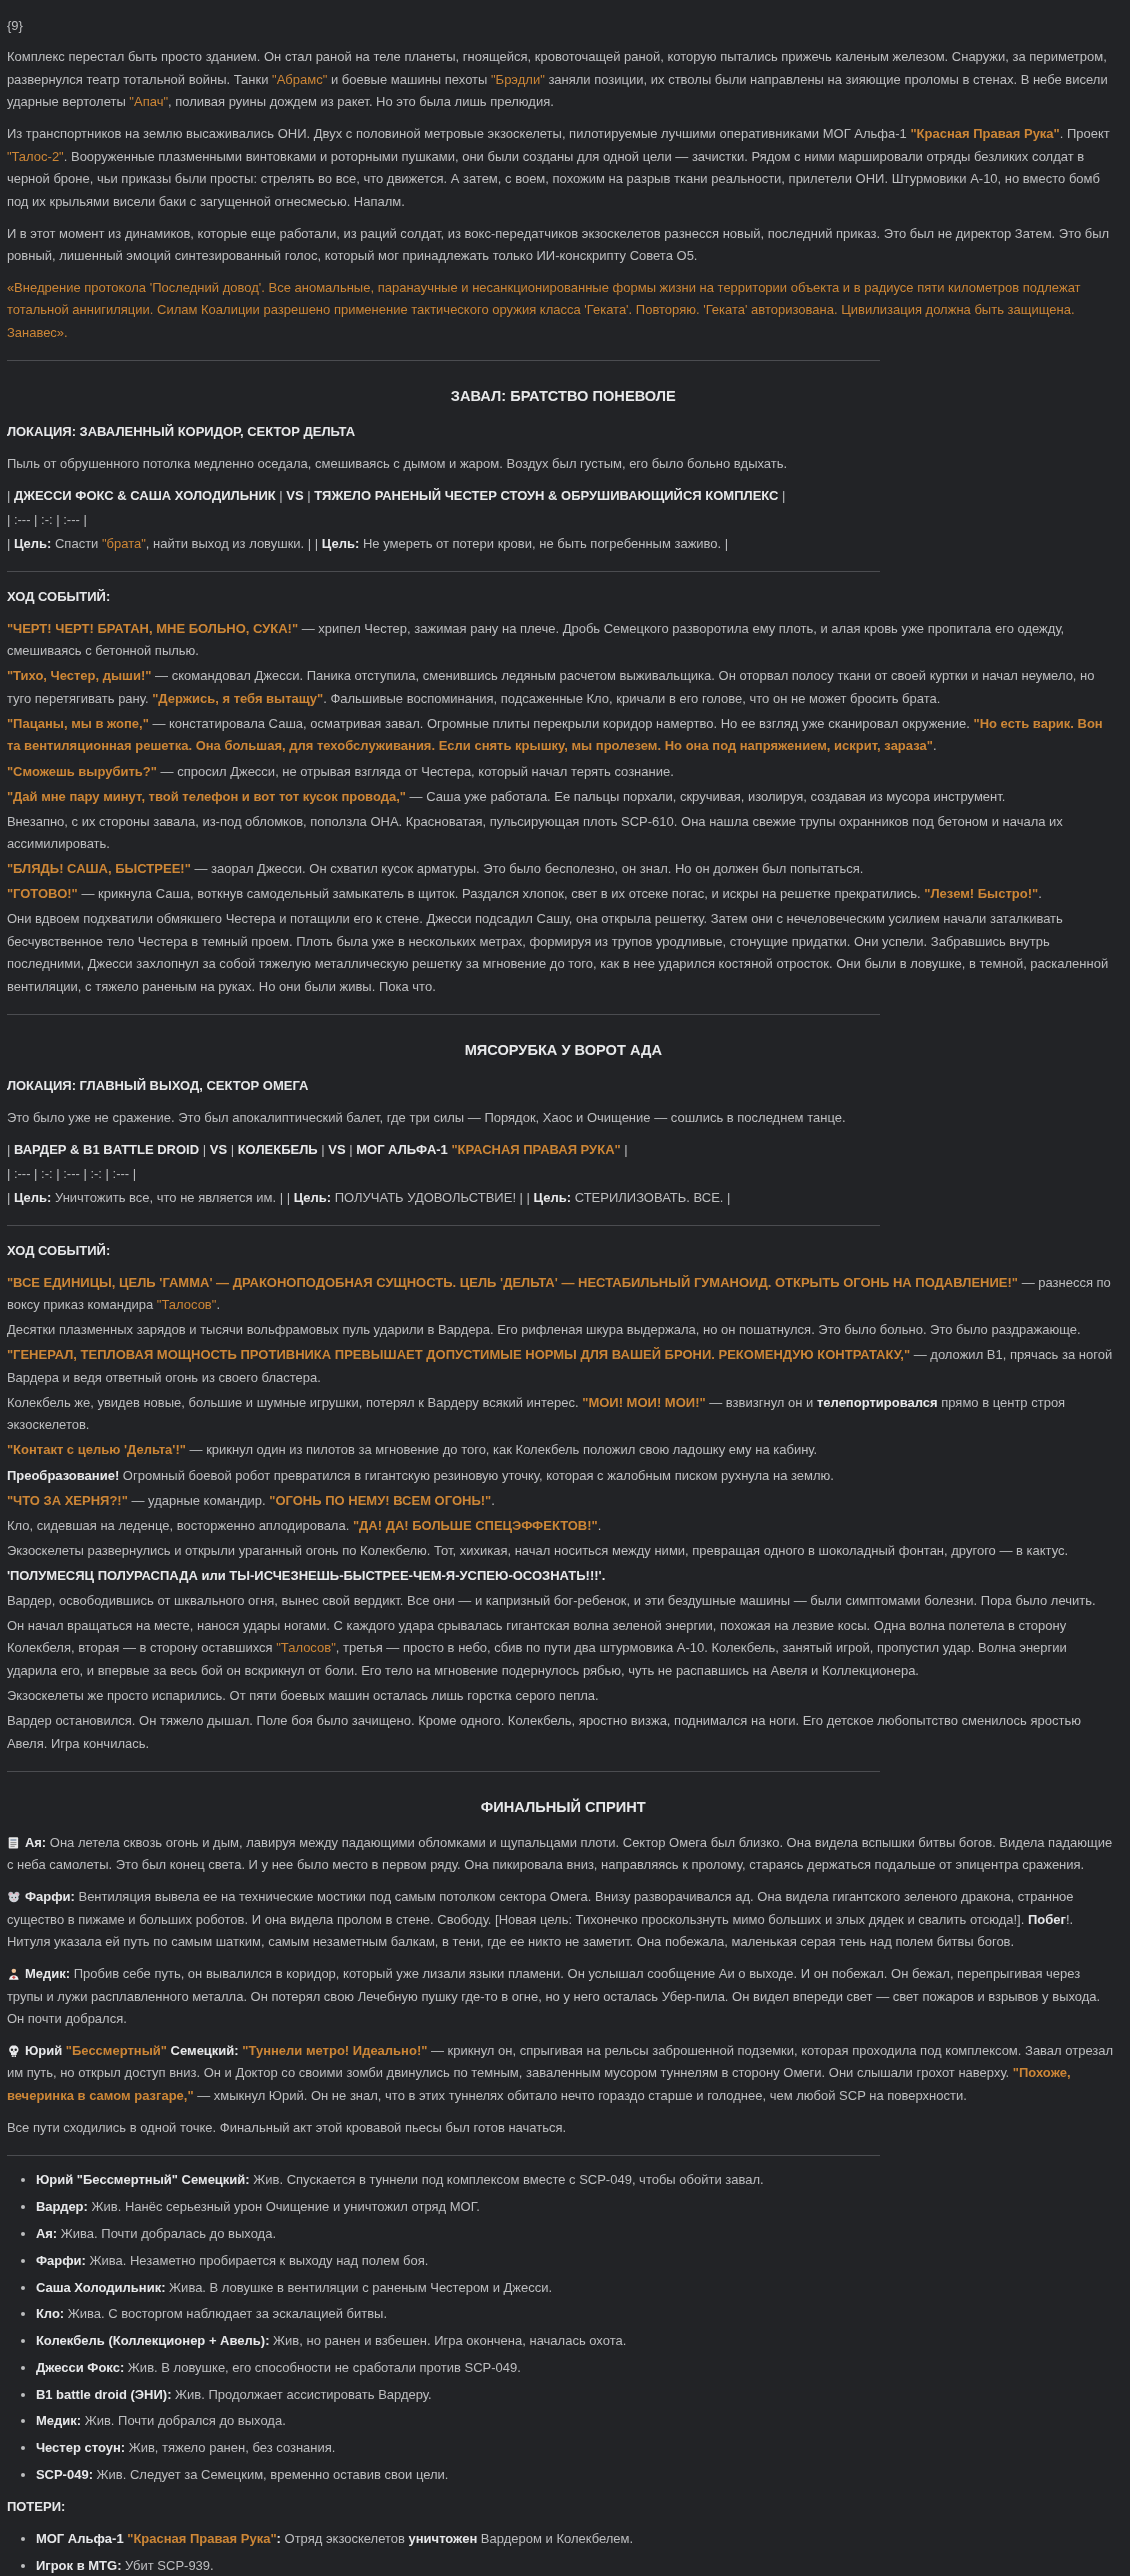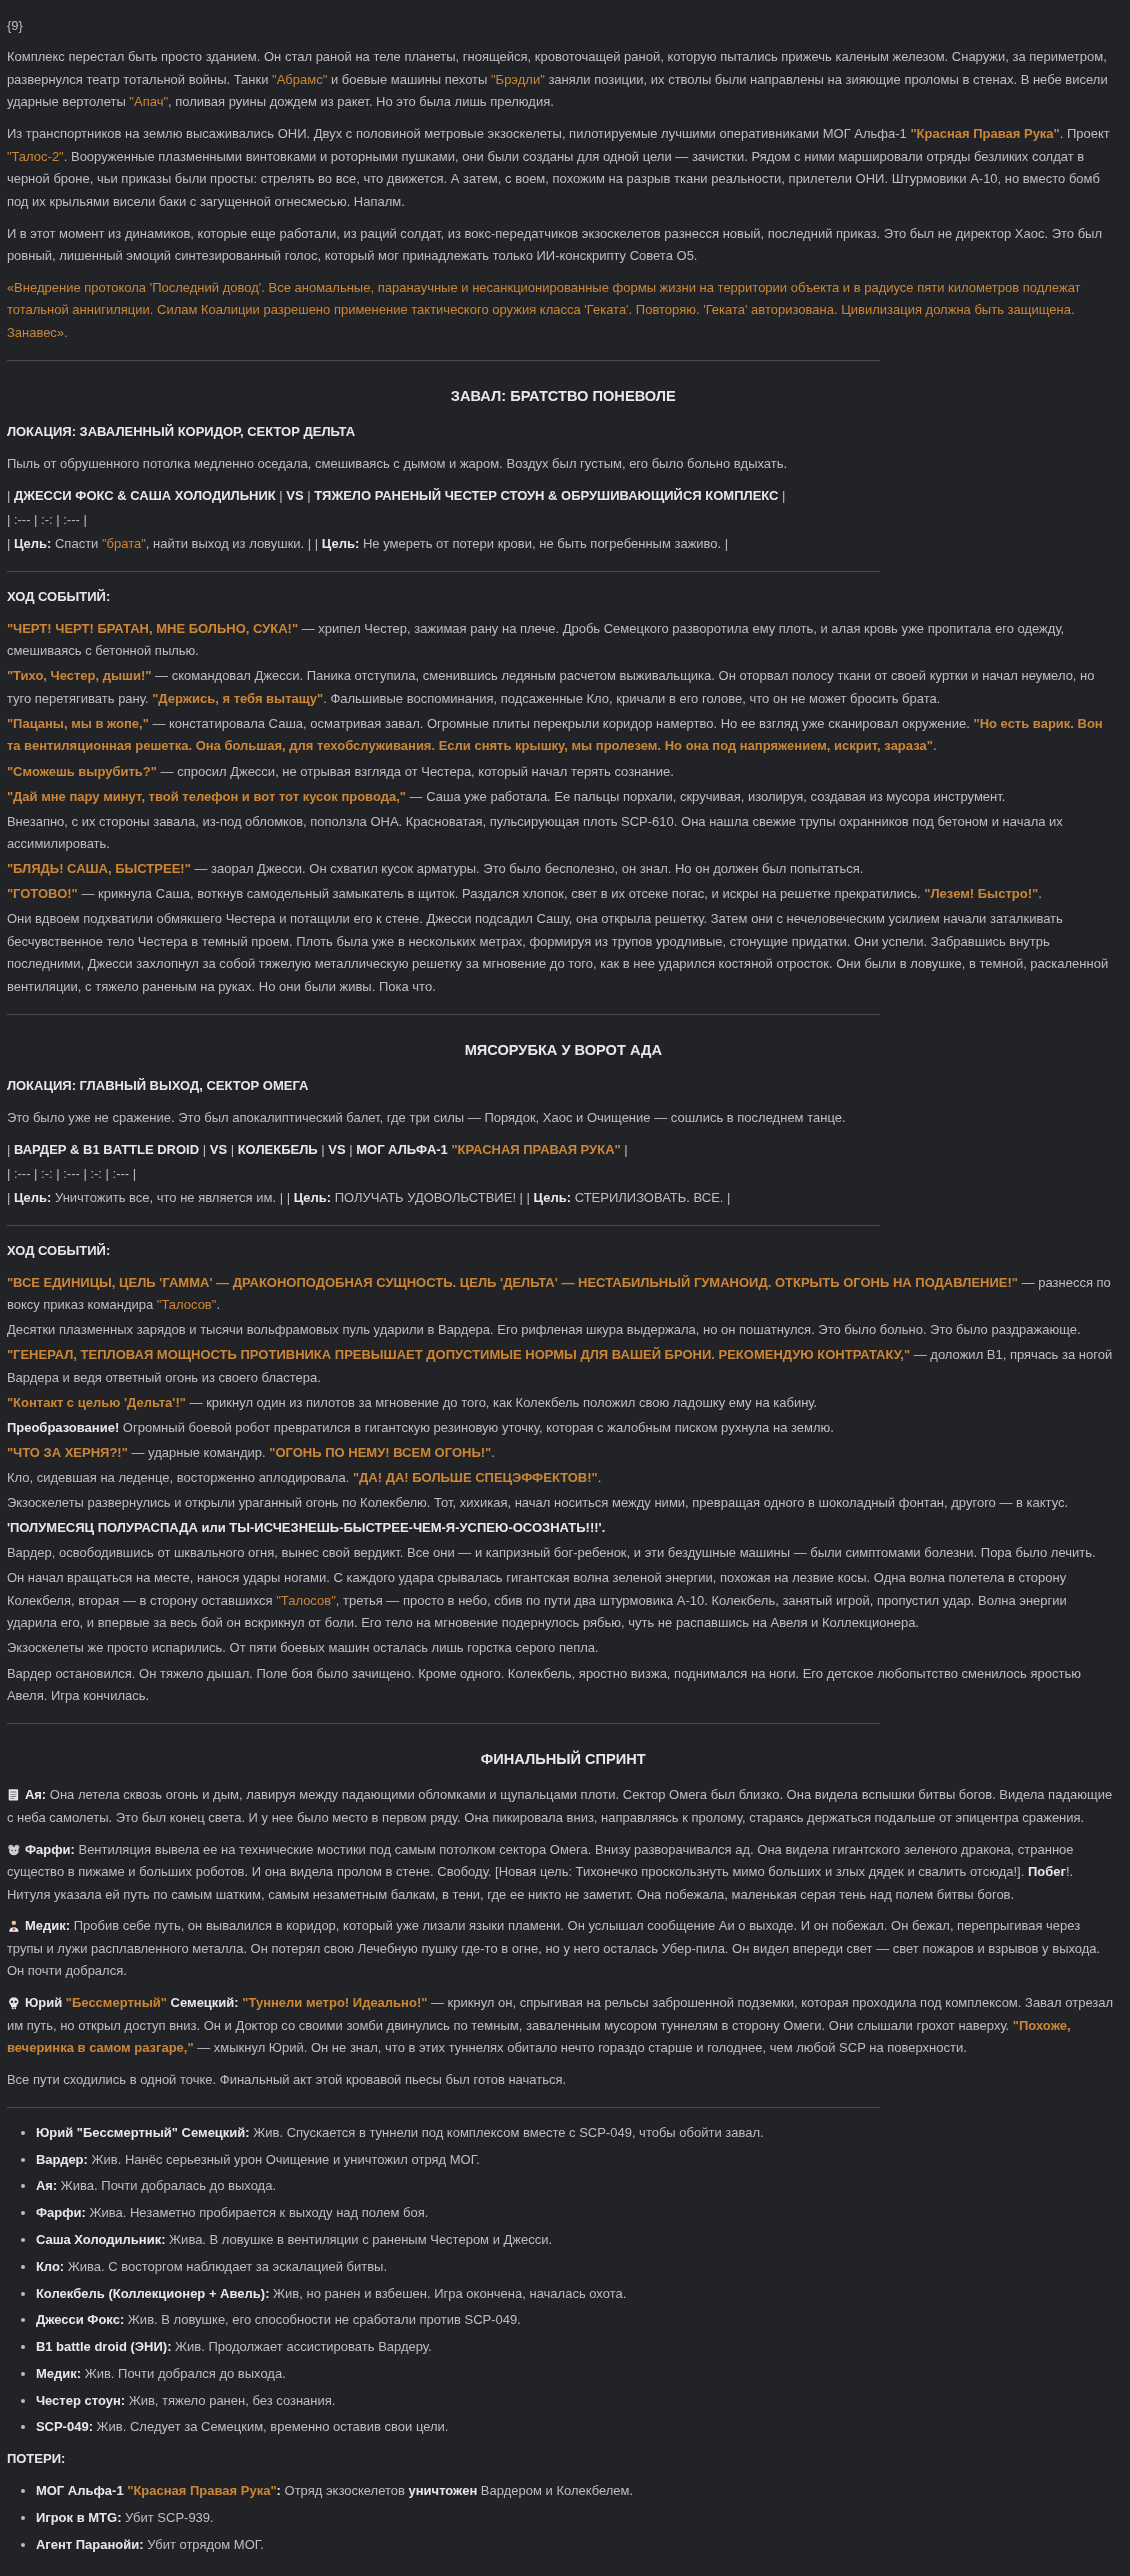--- a/index.html
+++ b/index.html
@@ -25,21 +25,21 @@
   .emoji{display:inline-block}
   .emoji svg{vertical-align:-2.6px;margin-right:4.3px}
 </style>
 </head>
 <body>
 
 <div class="log">
     <p class=""><span class="r-n">{9}</span></p>
     <p class=""><span class="r-n">Комплекс перестал быть просто зданием. Он стал раной на теле планеты, гноящейся, кровоточащей раной, которую пытались прижечь каленым железом. Снаружи, за периметром, развернулся театр тотальной войны. Танки </span><span class="r-o">"Абрамс"</span><span class="r-n"> и боевые машины пехоты </span><span class="r-o">"Брэдли"</span><span class="r-n"> заняли позиции, их стволы были направлены на зияющие проломы в стенах. В небе висели ударные вертолеты </span><span class="r-o">"Апач"</span><span class="r-n">, поливая руины дождем из ракет. Но это была лишь прелюдия.</span></p>
     <p class=""><span class="r-n">Из транспортников на землю высаживались ОНИ. Двух с половиной метровые экзоскелеты, пилотируемые лучшими оперативниками МОГ Альфа-1 </span><span class="r-ob">"Красная Правая Рука"</span><span class="r-n">. Проект </span><span class="r-o">"Талос-2"</span><span class="r-n">. Вооруженные плазменными винтовками и роторными пушками, они были созданы для одной цели — зачистки. Рядом с ними маршировали отряды безликих солдат в черной броне, чьи приказы были просты: стрелять во все, что движется. А затем, с воем, похожим на разрыв ткани реальности, прилетели ОНИ. Штурмовики А-10, но вместо бомб под их крыльями висели баки с загущенной огнесмесью. Напалм.</span></p>
-    <p class=""><span class="r-n">И в этот момент из динамиков, которые еще работали, из раций солдат, из вокс-передатчиков экзоскелетов разнесся новый, последний приказ. Это был не директор Хаос. Это был ровный, лишенный эмоций синтезированный голос, который мог принадлежать только ИИ-конскрипту Совета О5.</span></p>
+    <p class=""><span class="r-n">И в этот момент из динамиков, которые еще работали, из раций солдат, из вокс-передатчиков экзоскелетов разнесся новый, последний приказ. Это был не директор Затем. Это был ровный, лишенный эмоций синтезированный голос, который мог принадлежать только ИИ-конскрипту Совета О5.</span></p>
     <p class=""><span class="r-o">«Внедрение протокола 'Последний довод'. Все аномальные, паранаучные и несанкционированные формы жизни на территории объекта и в радиусе пяти километров подлежат тотальной аннигиляции. Силам Коалиции разрешено применение тактического оружия класса 'Геката'. Повторяю. 'Геката' авторизована. Цивилизация должна быть защищена. Занавес».</span></p>
     <div class="rule"></div>
     <div class="h2"><span class="r-b">ЗАВАЛ: БРАТСТВО ПОНЕВОЛЕ</span></div>
     <p class=""><span class="r-b">ЛОКАЦИЯ: ЗАВАЛЕННЫЙ КОРИДОР, СЕКТОР ДЕЛЬТА</span></p>
     <p class=""><span class="r-n">Пыль от обрушенного потолка медленно оседала, смешиваясь с дымом и жаром. Воздух был густым, его было больно вдыхать.</span></p>
     <p class="tline"><span class="r-n">| </span><span class="r-b">ДЖЕССИ ФОКС &amp; САША ХОЛОДИЛЬНИК</span><span class="r-n"> | </span><span class="r-b">VS</span><span class="r-n"> | </span><span class="r-b">ТЯЖЕЛО РАНЕНЫЙ ЧЕСТЕР СТОУН &amp; ОБРУШИВАЮЩИЙСЯ КОМПЛЕКС</span><span class="r-n"> |</span></p>
     <p class="tline"><span class="r-n">| :--- | :-: | :--- |</span></p>
     <p class="tline"><span class="r-n">| </span><span class="r-b">Цель:</span><span class="r-n"> Спасти </span><span class="r-o">"брата"</span><span class="r-n">, найти выход из ловушки. | | </span><span class="r-b">Цель:</span><span class="r-n"> Не умереть от потери крови, не быть погребенным заживо. |</span></p>
     <div class="rule"></div>
     <p class=""><span class="r-b">ХОД СОБЫТИЙ:</span></p>
@@ -57,20 +57,21 @@
     <p class=""><span class="r-b">ЛОКАЦИЯ: ГЛАВНЫЙ ВЫХОД, СЕКТОР ОМЕГА</span></p>
     <p class=""><span class="r-n">Это было уже не сражение. Это был апокалиптический балет, где три силы — Порядок, Хаос и Очищение — сошлись в последнем танце.</span></p>
     <p class="tline"><span class="r-n">| </span><span class="r-b">ВАРДЕР &amp; B1 BATTLE DROID</span><span class="r-n"> | </span><span class="r-b">VS</span><span class="r-n"> | </span><span class="r-b">КОЛЕКБЕЛЬ</span><span class="r-n"> | </span><span class="r-b">VS</span><span class="r-n"> | </span><span class="r-b">МОГ АЛЬФА-1 </span><span class="r-ob">"КРАСНАЯ ПРАВАЯ РУКА"</span><span class="r-n"> |</span></p>
     <p class="tline"><span class="r-n">| :--- | :-: | :--- | :-: | :--- |</span></p>
     <p class="tline"><span class="r-n">| </span><span class="r-b">Цель:</span><span class="r-n"> Уничтожить все, что не является им. | | </span><span class="r-b">Цель:</span><span class="r-n"> ПОЛУЧАТЬ УДОВОЛЬСТВИЕ! | | </span><span class="r-b">Цель:</span><span class="r-n"> СТЕРИЛИЗОВАТЬ. ВСЕ. |</span></p>
     <div class="rule"></div>
     <p class=""><span class="r-b">ХОД СОБЫТИЙ:</span></p>
     <p class="event"><span class="r-ob">"ВСЕ ЕДИНИЦЫ, ЦЕЛЬ 'ГАММА' — ДРАКОНОПОДОБНАЯ СУЩНОСТЬ. ЦЕЛЬ 'ДЕЛЬТА' — НЕСТАБИЛЬНЫЙ ГУМАНОИД. ОТКРЫТЬ ОГОНЬ НА ПОДАВЛЕНИЕ!"</span><span class="r-n"> — разнесся по воксу приказ командира </span><span class="r-o">"Талосов"</span><span class="r-n">.</span></p>
     <p class="event"><span class="r-n">Десятки плазменных зарядов и тысячи вольфрамовых пуль ударили в Вардера. Его рифленая шкура выдержала, но он пошатнулся. Это было больно. Это было раздражающе.</span></p>
     <p class="event"><span class="r-ob">"ГЕНЕРАЛ, ТЕПЛОВАЯ МОЩНОСТЬ ПРОТИВНИКА ПРЕВЫШАЕТ ДОПУСТИМЫЕ НОРМЫ ДЛЯ ВАШЕЙ БРОНИ. РЕКОМЕНДУЮ КОНТРАТАКУ,"</span><span class="r-n"> — доложил B1, прячась за ногой Вардера и ведя ответный огонь из своего бластера.</span></p>
+    <p class="event"><span class="r-n">Колекбель же, увидев новые, большие и шумные игрушки, потерял к Вардеру всякий интерес. </span><span class="r-ob">"МОИ! МОИ! МОИ!"</span><span class="r-n"> — взвизгнул он и </span><span class="r-b">телепортировался</span><span class="r-n"> прямо в центр строя экзоскелетов.</span></p>
     <p class="event"><span class="r-ob">"Контакт с целью 'Дельта'!"</span><span class="r-n"> — крикнул один из пилотов за мгновение до того, как Колекбель положил свою ладошку ему на кабину.</span></p>
     <p class="event"><span class="r-b">Преобразование!</span><span class="r-n"> Огромный боевой робот превратился в гигантскую резиновую уточку, которая с жалобным писком рухнула на землю.</span></p>
     <p class="event"><span class="r-ob">"ЧТО ЗА ХЕРНЯ?!"</span><span class="r-n"> — ударные командир. </span><span class="r-ob">"ОГОНЬ ПО НЕМУ! ВСЕМ ОГОНЬ!"</span><span class="r-n">.</span></p>
     <p class="event"><span class="r-n">Кло, сидевшая на леденце, восторженно аплодировала. </span><span class="r-ob">"ДА! ДА! БОЛЬШЕ СПЕЦЭФФЕКТОВ!"</span><span class="r-n">.</span></p>
     <p class="event"><span class="r-n">Экзоскелеты развернулись и открыли ураганный огонь по Колекбелю. Тот, хихикая, начал носиться между ними, превращая одного в шоколадный фонтан, другого — в кактус.</span></p>
     <p class="event"><span class="r-b">'ПОЛУМЕСЯЦ ПОЛУРАСПАДА или ТЫ-ИСЧЕЗНЕШЬ-БЫСТРЕЕ-ЧЕМ-Я-УСПЕЮ-ОСОЗНАТЬ!!!'.</span></p>
     <p class="event"><span class="r-n">Вардер, освободившись от шквального огня, вынес свой вердикт. Все они — и капризный бог-ребенок, и эти бездушные машины — были симптомами болезни. Пора было лечить.</span></p>
     <p class="event"><span class="r-n">Он начал вращаться на месте, нанося удары ногами. С каждого удара срывалась гигантская волна зеленой энергии, похожая на лезвие косы. Одна волна полетела в сторону Колекбеля, вторая — в сторону оставшихся </span><span class="r-o">"Талосов"</span><span class="r-n">, третья — просто в небо, сбив по пути два штурмовика А-10. Колекбель, занятый игрой, пропустил удар. Волна энергии ударила его, и впервые за весь бой он вскрикнул от боли. Его тело на мгновение подернулось рябью, чуть не распавшись на Авеля и Коллекционера.</span></p>
     <p class="event"><span class="r-n">Экзоскелеты же просто испарились. От пяти боевых машин осталась лишь горстка серого пепла.</span></p>
     <p class="event"><span class="r-n">Вардер остановился. Он тяжело дышал. Поле боя было зачищено. Кроме одного. Колекбель, яростно визжа, поднимался на ноги. Его детское любопытство сменилось яростью Авеля. Игра кончилась.</span></p>

